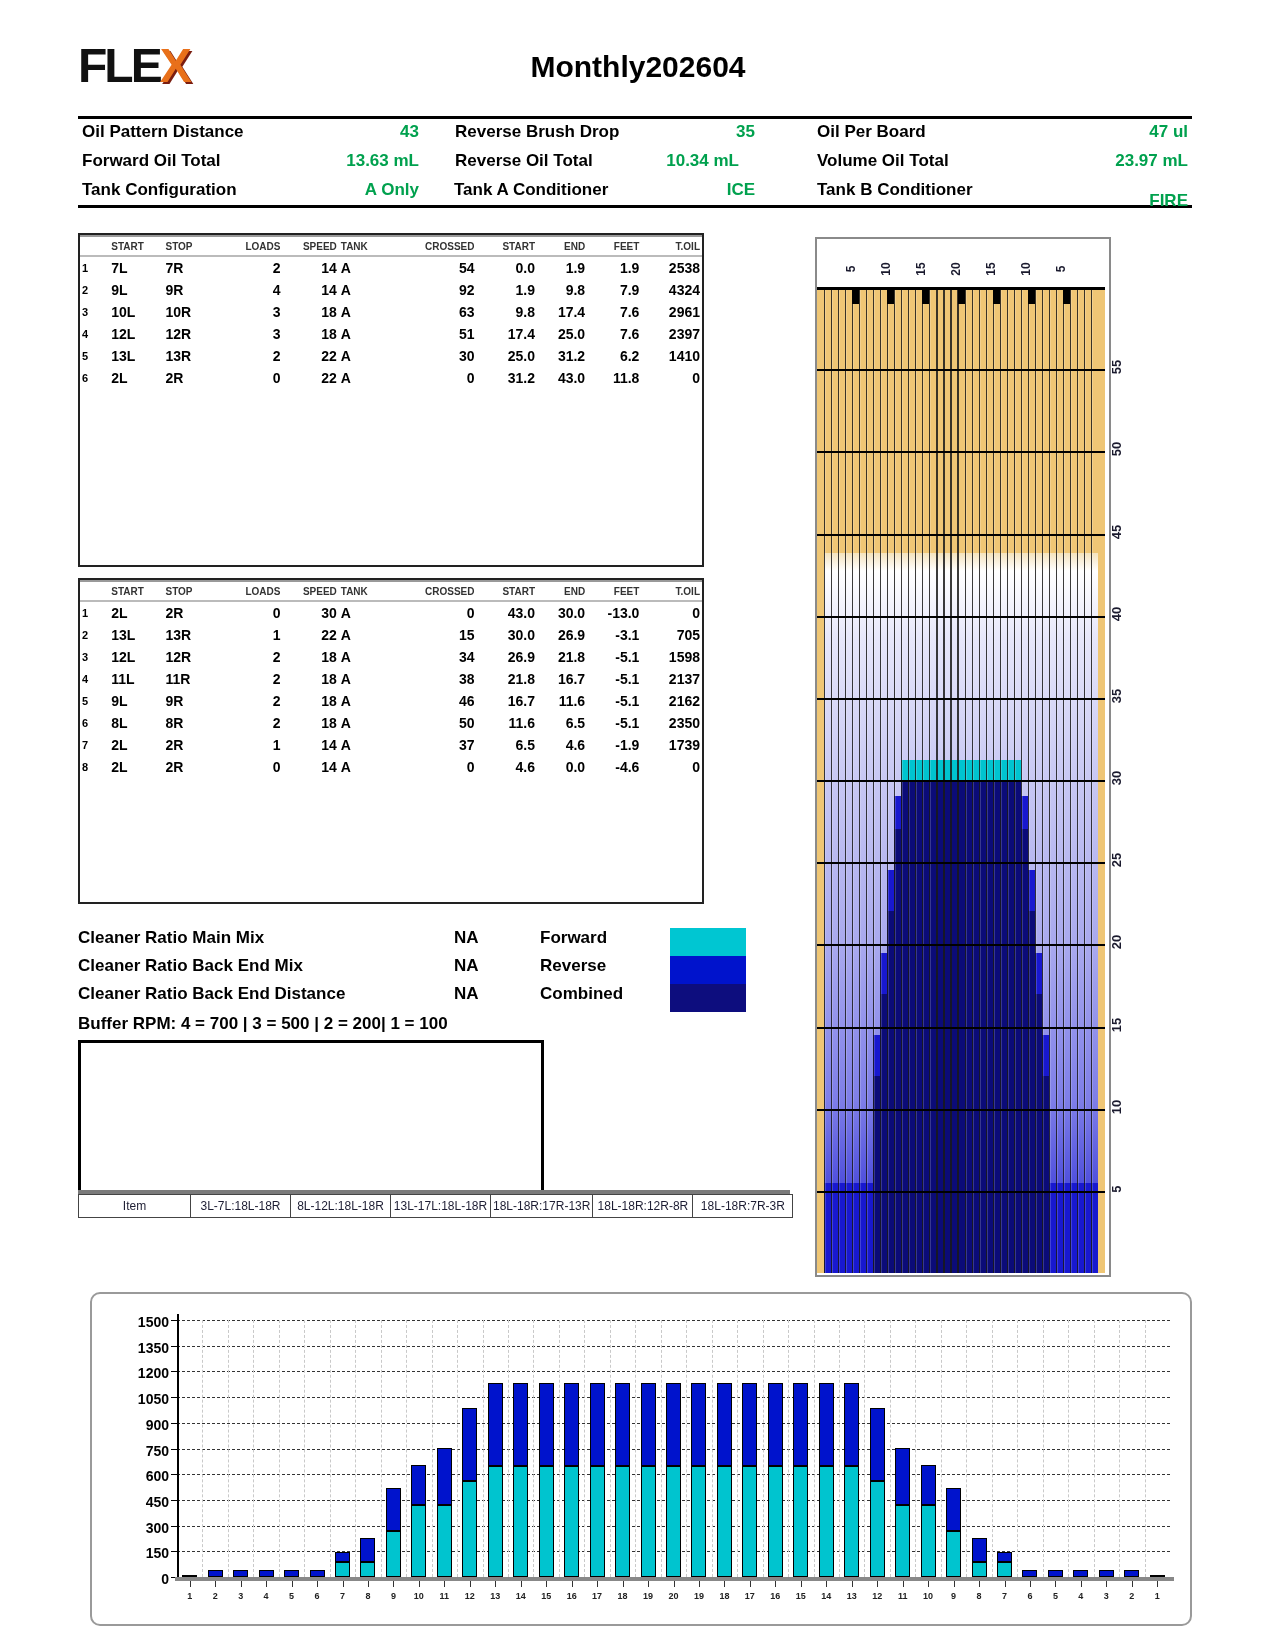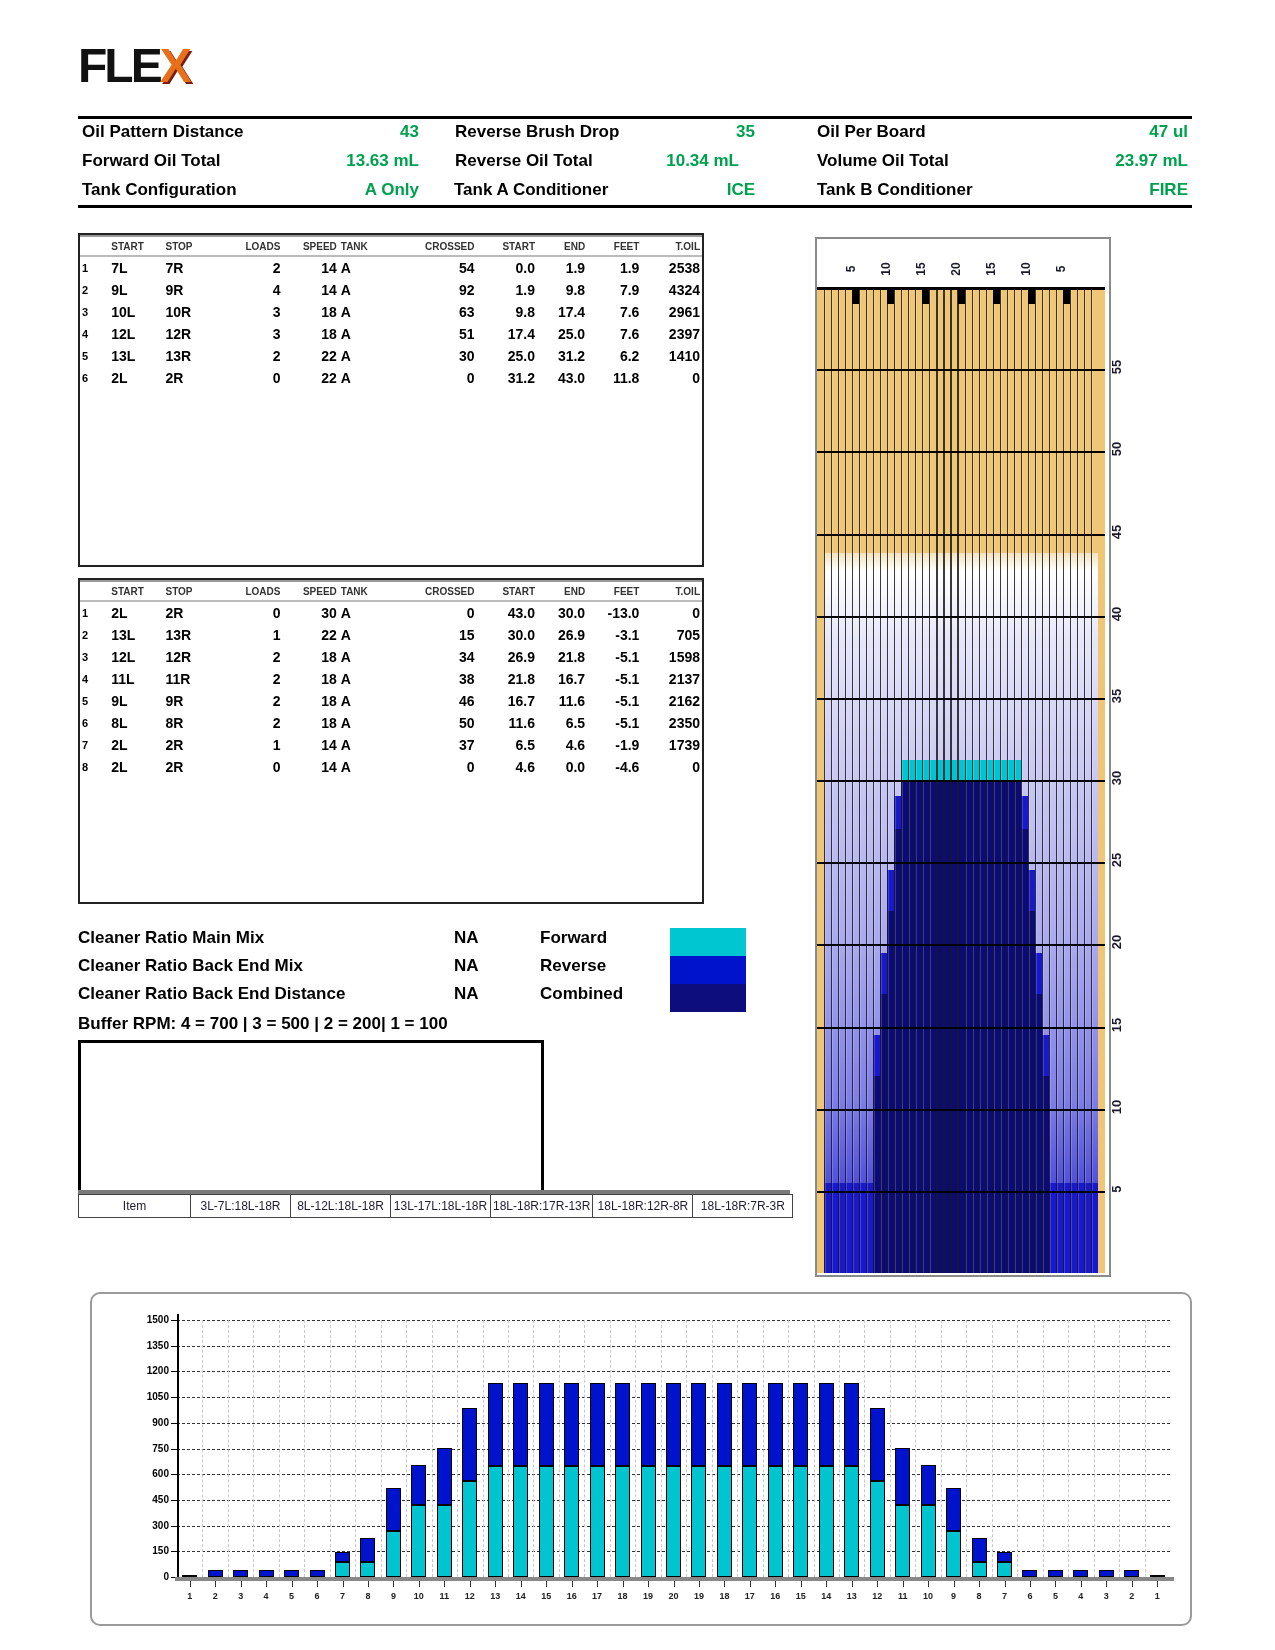--- a/index.html
+++ b/index.html
@@ -30,37 +30,38 @@
   .cl-label{font-size:17px;font-weight:600;}
   .legend-swatch{width:76px;height:28px;}
   
   .ttable{border-collapse:collapse;table-layout:fixed;font-size:12px;color:#1d1d33;}
   .ttable td{border:1px solid #444;text-align:center;padding:4px 2px;background:#fff;white-space:nowrap;}
   .ttable .thick{border:3px solid #000;}
   
   #lane{border:2px solid #8a8a8a;background:#fff;}
   
   #chart-panel{border:2px solid #9a9a9a;border-radius:10px;background:#fff;}
-  .ylab{position:absolute;font-size:10px;font-weight:bold;text-align:right;width:34px;}
+  .ylab{position:absolute;font-size:14px;font-weight:bold;text-align:right;width:34px;}
   .xlab{position:absolute;font-size:9px;font-weight:bold;text-align:center;width:20px;color:#222;}
   .hgrid{position:absolute;border-top:1px dashed #333;height:0;}
   .vgrid{position:absolute;border-left:1px dashed #c9c9c9;width:0;}
   .bar{position:absolute;box-sizing:border-box;border:1px solid #000;}
   .rot{transform:rotate(-90deg);transform-origin:center center;}
   .lane-num{position:absolute;font-size:12px;font-weight:bold;color:#1a1a2e;}
   .ft-line{position:absolute;height:2px;background:#000;}
   .dot{position:absolute;background:#000;}
 </style>
 </head>
 <body>
 
 <div id="page">
 
   <div class="abs flex-logo" style="left:78px;top:42px;"><span class="fl">FLE</span><span class="fx">X</span></div>
 
+  <div class="abs page-title" style="left:428px;top:50px;">Monthly202604</div>
 
 
   <div class="abs rule" style="left:78px;top:116px;width:1114px;"></div>
   <div class="abs rule" style="left:78px;top:205px;width:1114px;"></div>
 
   <div class="abs" id="summary" style="left:78px;top:122px;width:1114px;height:82px;">
       <div class="abs sum-label" style="left: 4px; top: 0px; width: 230px;">Oil Pattern Distance</div>
       <div class="abs sum-value" style="left: 4px; top: 0px; width: 337px;">43</div>
       <div class="abs sum-label" style="left: 377px; top: 0px; width: 230px;">Reverse Brush Drop</div>
       <div class="abs sum-value" style="left: 377px; top: 0px; width: 300px;">35</div>
@@ -70,21 +71,21 @@
       <div class="abs sum-value" style="left: 4px; top: 29px; width: 337px;">13.63 mL</div>
       <div class="abs sum-label" style="left: 377px; top: 29px; width: 230px;">Reverse Oil Total</div>
       <div class="abs sum-value" style="left: 361px; top: 29px; width: 300px;">10.34 mL</div>
       <div class="abs sum-label" style="left: 739px; top: 29px; width: 230px;">Volume Oil Total</div>
       <div class="abs sum-value" style="left: 739px; top: 29px; width: 371px;">23.97 mL</div>
       <div class="abs sum-label" style="left: 4px; top: 58px; width: 230px;">Tank Configuration</div>
       <div class="abs sum-value" style="left: 4px; top: 58px; width: 337px;">A Only</div>
       <div class="abs sum-label" style="left: 361px; top: 58px; width: 230px; margin-left: 15px;">Tank A Conditioner</div>
       <div class="abs sum-value" style="left: 377px; top: 58px; width: 300px;">ICE</div>
       <div class="abs sum-label" style="left: 739px; top: 58px; width: 230px;">Tank B Conditioner</div>
-      <div class="abs sum-value" style="left: 739px; top: 58px; width: 371px;">FIRE</div>
+      <div class="abs sum-value" style="left: 739px; top: 69px; width: 371px;">FIRE</div>
     </div>
 
   <div class="abs dtable" id="fwd-box" style="left:78px;top:233px;width:622px;height:330px;">
       <table>
         <colgroup>
           <col style="width:28px">
           <col style="width:52px">
           <col style="width:58px">
           <col style="width:56px">
           <col style="width:54px">

